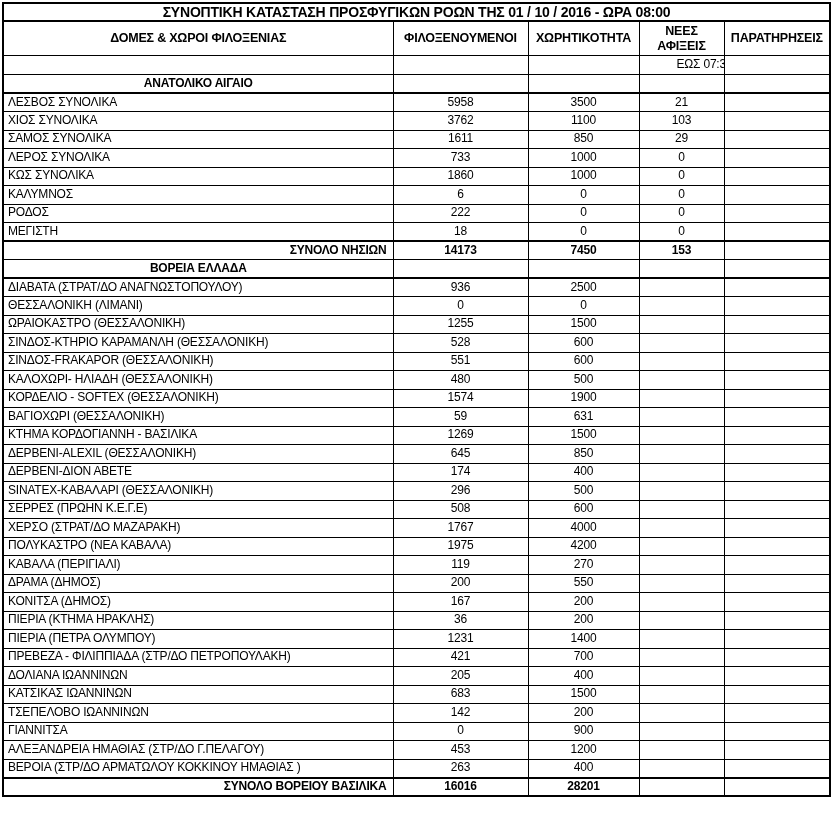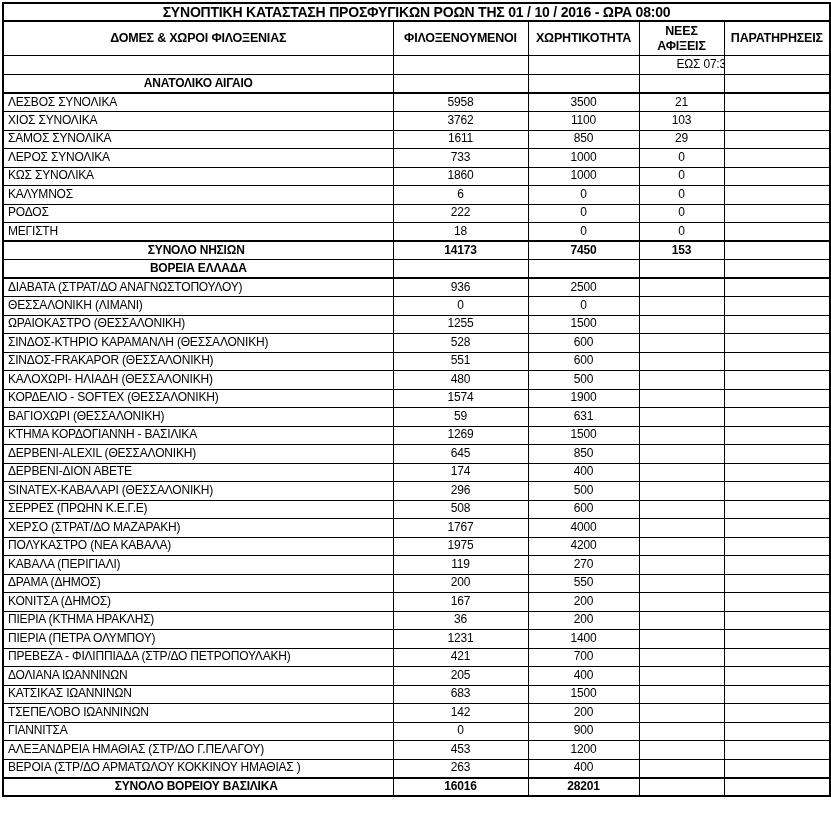--- a/index.html
+++ b/index.html
@@ -45,21 +45,21 @@
   tbody tr{height:18.5px;}
   tr.r-section td{
     font-weight:bold;
     border-bottom:2px solid #000;
   }
   tr.r-total td{
     font-weight:bold;
     border-top:2px solid #000;
   }
   tr.r-total td:first-child{
-    text-align:center;
+    text-align:right;
     padding-right:6px;
   }
   tr.r-data td:first-child{
     text-align:left;
     padding-left:4px;
   }
 </style>
 </head>
 <body>
 

